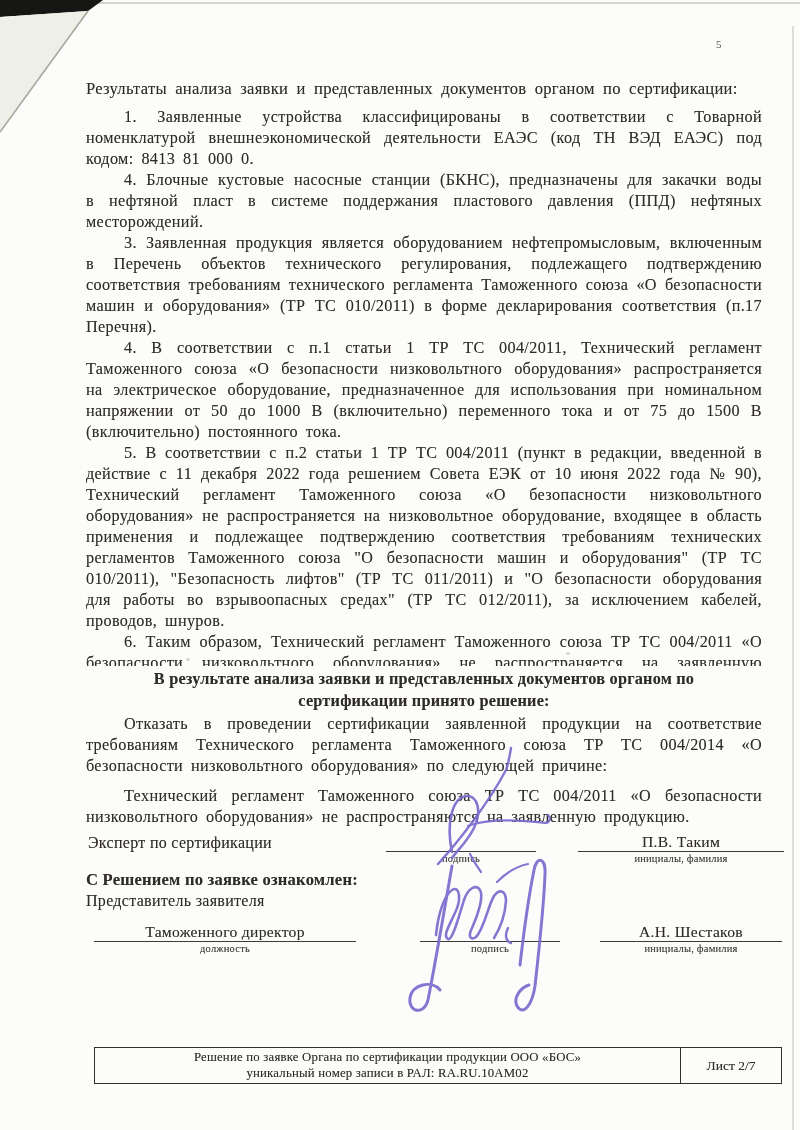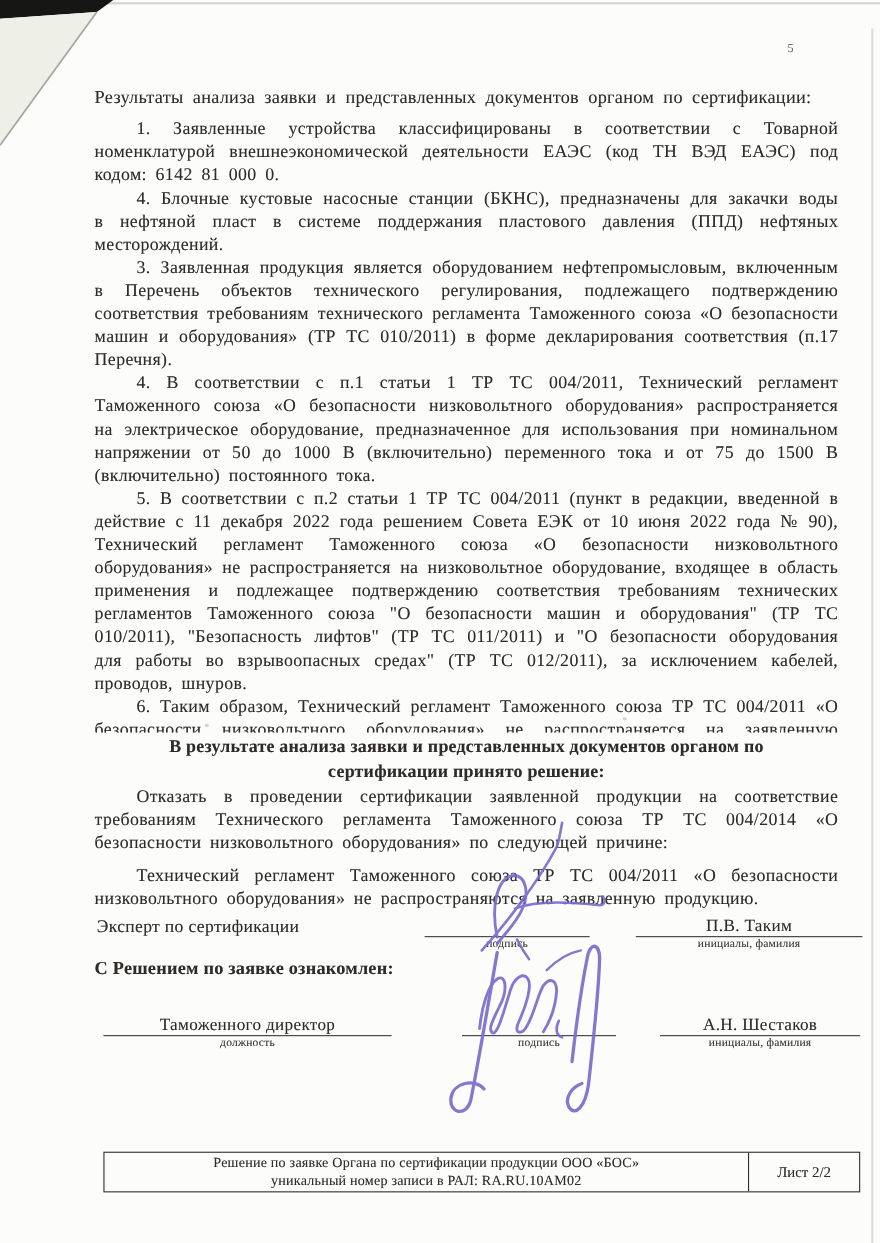--- a/index.html
+++ b/index.html
@@ -77,21 +77,21 @@
     <line x1="88" y1="11" x2="0" y2="132" stroke="#a4a89d" stroke-width="1.6"></line>
   </svg>
   <div class="right-line"></div>
   <div class="page-num txt">5</div>
   <div class="speck" style="left:186px; top:658px;"></div>
   <div class="speck" style="left:566px; top:652px;"></div>
 
   <div class="content">
     <div class="body-block">
       <p class="doc-heading txt">Результаты анализа заявки и представленных документов органом по сертификации:</p>
-      <p class="para txt">1. Заявленные устройства классифицированы в соответствии с Товарной номенклатурой внешнеэкономической деятельности ЕАЭС (код ТН ВЭД ЕАЭС) под кодом: 6142 81 000 0.</p>
+      <p class="para txt">1. Заявленные устройства классифицированы в соответствии с Товарной номенклатурой внешнеэкономической деятельности ЕАЭС (код ТН ВЭД ЕАЭС) под кодом: 8413 81 000 0.</p>
       <p class="para txt">4. Блочные кустовые насосные станции (БКНС), предназначены для закачки воды в нефтяной пласт в системе поддержания пластового давления (ППД) нефтяных месторождений.</p>
       <p class="para txt">3. Заявленная продукция является оборудованием нефтепромысловым, включенным в Перечень объектов технического регулирования, подлежащего подтверждению соответствия требованиям технического регламента Таможенного союза «О безопасности машин и оборудования» (ТР ТС 010/2011) в форме декларирования соответствия (п.17 Перечня).</p>
       <p class="para txt">4. В соответствии с п.1 статьи 1 ТР ТС 004/2011, Технический регламент Таможенного союза «О безопасности низковольтного оборудования» распространяется на электрическое оборудование, предназначенное для использования при номинальном напряжении от 50 до 1000 В (включительно) переменного тока и от 75 до 1500 В (включительно) постоянного тока.</p>
       <p class="para txt">5. В соответствии с п.2 статьи 1 ТР ТС 004/2011 (пункт в редакции, введенной в действие с 11 декабря 2022 года решением Совета ЕЭК от 10 июня 2022 года № 90), Технический регламент Таможенного союза «О безопасности низковольтного оборудования» не распространяется на низковольтное оборудование, входящее в область применения и подлежащее подтверждению соответствия требованиям технических регламентов Таможенного союза "О безопасности машин и оборудования" (ТР ТС 010/2011), "Безопасность лифтов" (ТР ТС 011/2011) и "О безопасности оборудования для работы во взрывоопасных средах" (ТР ТС 012/2011), за исключением кабелей, проводов, шнуров.</p>
       <p class="para txt">6. Таким образом, Технический регламент Таможенного союза ТР ТС 004/2011 «О безопасности низковольтного оборудования» не распространяется на заявленную продукцию.</p>
     </div>
     <div class="decision-block">
       <p class="decision-heading txt">В результате анализа заявки и представленных документов органом по сертификации принято решение:</p>
       <p class="para txt">Отказать в проведении сертификации заявленной продукции на соответствие требованиям Технического регламента Таможенного союза ТР ТС 004/2014 «О безопасности низковольтного оборудования» по следующей причине:</p>
       <p class="para txt">Технический регламент Таможенного союза ТР ТС 004/2011 «О безопасности низковольтного оборудования» не распространяются на заявленную продукцию.</p>
@@ -107,20 +107,21 @@
     </div>
     <div class="sig-col" style="left:492px; width:206px;">
       <div class="sig-value txt">П.В. Таким</div>
       <div class="sig-line"></div>
       <div class="sig-label txt">инициалы, фамилия</div>
     </div>
   </div>
 
   <div class="ack">
     <div class="ack-heading txt">С Решением по заявке ознакомлен:</div>
+    <div class="ack-person txt">Представитель заявителя</div>
   </div>
 
   <div class="sig-row sig-row2">
     <div class="sig-col" style="left:8px; width:262px;">
       <div class="sig-value txt">Таможенного директор</div>
       <div class="sig-line"></div>
       <div class="sig-label txt">должность</div>
     </div>
     <div class="sig-col" style="left:334px; width:140px;">
       <div class="sig-space"></div>
@@ -146,16 +147,16 @@
     <path d="M118,188 C115,194 115,201 121,203" stroke-width="2.4" stroke="#7b6cce"></path>
     <path d="M130,225 C134,190 140,150 144,130 C147,115 156,118 155,134 C154,165 149,210 145,246 C142,266 133,276 127,266 C123,258 130,248 139,245" stroke-width="3" stroke="#7b6cce"></path>
     <path d="M107,142 C117,132 128,126 138,124" stroke-width="2.2" stroke="#7b6cce"></path>
   </svg>
 
   <div class="footer-table">
     <div class="footer-left">
       <div class="txt">Решение по заявке Органа по сертификации продукции ООО «БОС»</div>
       <div class="txt">уникальный номер записи в РАЛ: RA.RU.10AM02</div>
     </div>
-    <div class="footer-right txt">Лист 2/2</div>
+    <div class="footer-right txt">Лист 2/7</div>
   </div>
 
 </div>
 
 </body></html>

